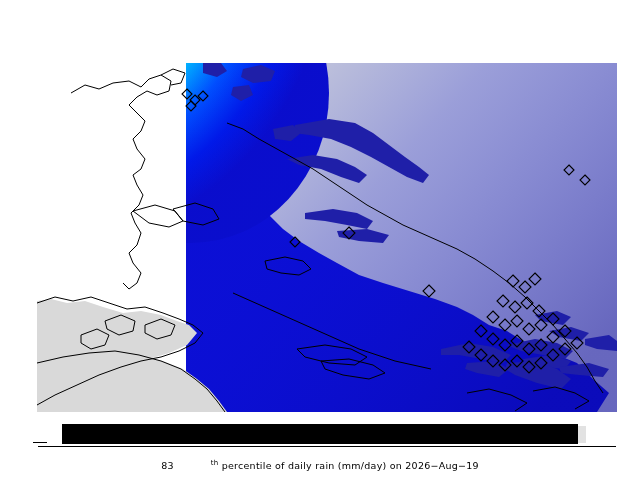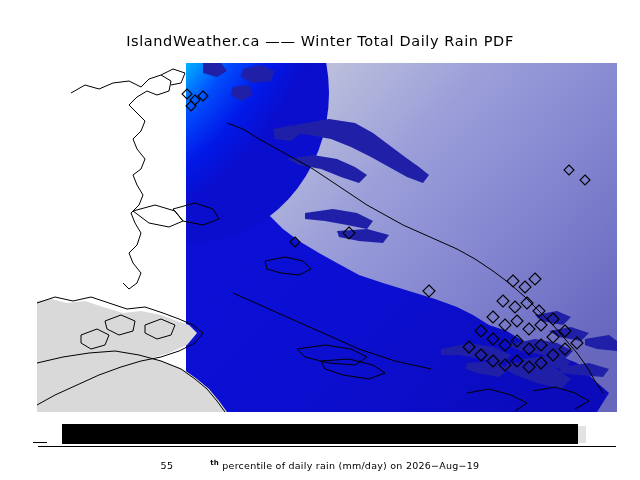--- a/index.html
+++ b/index.html
@@ -19,28 +19,27 @@
   
   .cbar-wrap{position:absolute;left:0;top:424px;width:640px;height:26px;}
   .cbar{position:absolute;left:62px;top:0px;width:516px;height:20px;background:#000000;}
   .cbar-tail{position:absolute;left:578px;top:2px;width:8px;height:17px;background:#e2e2e2;}
   .cbar-rule{position:absolute;left:38px;top:22px;width:578px;height:1.4px;background:#000;}
   .cbar-tick{position:absolute;left:33px;top:18px;width:14px;height:1.4px;background:#000;}
 
   
   .caption{position:absolute;left:0;top:459px;width:640px;text-align:center;
            font-size:9.5px;color:#000;letter-spacing:.25px;white-space:nowrap;}
-  .caption sup{font-size:7px;font-weight:bold;vertical-align:super;padding-left:37px;}
+  .caption sup{font-size:7px;font-weight:normal;vertical-align:super;padding-left:37px;}
 </style>
 </head>
 <body>
 
 <div id="page">
 
-  <div class="title">IslandWeather.ca —— Winter Total Daily Rain PDF</div>
 
   <div class="map-panel">
     <svg class="map-svg" viewBox="0 0 580 349" preserveAspectRatio="none">
       <defs>
 
         <radialGradient id="jetHot" cx="0.0" cy="0.0" r="1">
           <stop offset="0.00" stop-color="#ff1800"></stop>
           <stop offset="0.09" stop-color="#ff5400"></stop>
           <stop offset="0.17" stop-color="#ff9a00"></stop>
           <stop offset="0.25" stop-color="#ffe000"></stop>
@@ -218,16 +217,16 @@
   </div>
 
   <div class="cbar-wrap">
     <div class="cbar"></div>
     <div class="cbar-tail"></div>
     <div class="cbar-tick"></div>
     <div class="cbar-rule"></div>
   </div>
 
   <div class="caption">
-    <span>55</span><sup>th</sup><span> percentile of daily rain (mm/day) on 2026−Aug−19</span>
+    <span>83</span><sup>th</sup><span> percentile of daily rain (mm/day) on 2026−Aug−19</span>
   </div>
 
 </div>
 
 </body></html>

